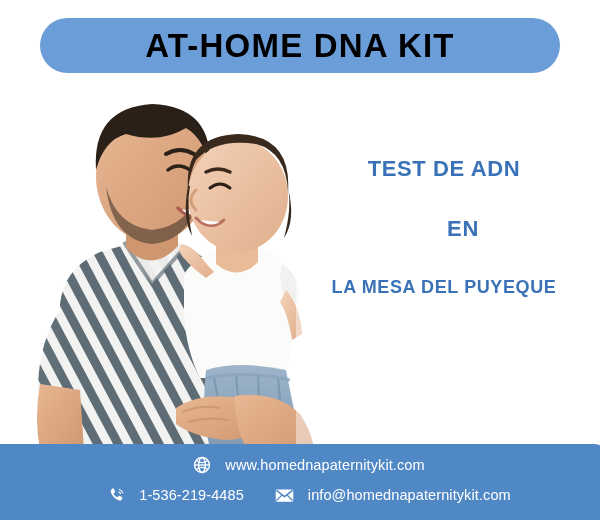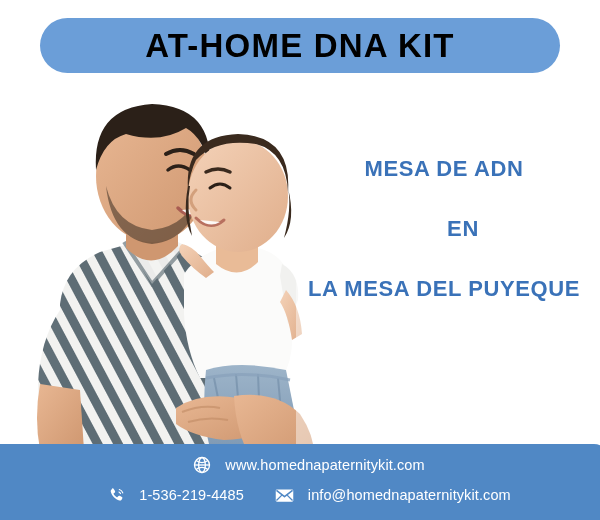--- a/index.html
+++ b/index.html
@@ -65,21 +65,21 @@
   .headline-line {
     color: #3a72b8;
     font-weight: bold;
     font-size: 22px;
     letter-spacing: 0.6px;
     line-height: 1;
     white-space: nowrap;
   }
   .headline-line.l1 { margin-bottom: 38px; }
   .headline-line.l2 { margin-bottom: 38px; padding-left: 38px; }
-  .headline-line.l3 { font-size: 22px; }
+  .headline-line.l3 { font-size: 18px; }
 
   
   .footer-bar {
     position: absolute;
     left: 0;
     top: 444px;
     width: 600px;
     height: 76px;
     background: #5088c5;
     border-top-right-radius: 14px;
@@ -213,21 +213,21 @@
         <path d="M182 334 Q202 326 220 330 M188 344 Q208 338 228 342" stroke="#c08a64" stroke-width="2" fill="none" opacity="0.6"></path>
 
         <path d="M234 318 Q276 312 300 336 Q316 360 314 382 L252 382 Q236 356 234 318 Z" fill="url(#skinA)"></path>
 
         <rect x="296" y="0" width="34" height="382" fill="#ffffff" opacity="0.45"></rect>
       </g>
     </svg>
   </div>
 
   <div class="headline-block">
-    <div class="headline-line l1">MESA DE ADN</div>
+    <div class="headline-line l1">TEST DE ADN</div>
     <div class="headline-line l2">EN</div>
     <div class="headline-line l3">LA MESA DEL PUYEQUE</div>
   </div>
 
   <div class="footer-bar">
 
     <div class="footer-row r1">
       <div class="footer-item">
         <span class="footer-icon">
           <svg width="20" height="20" viewBox="0 0 24 24" fill="none" stroke="#ffffff" stroke-width="1.6">

